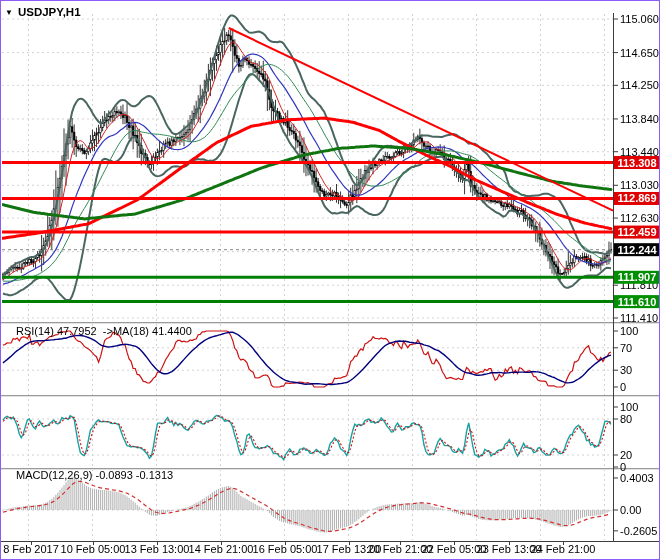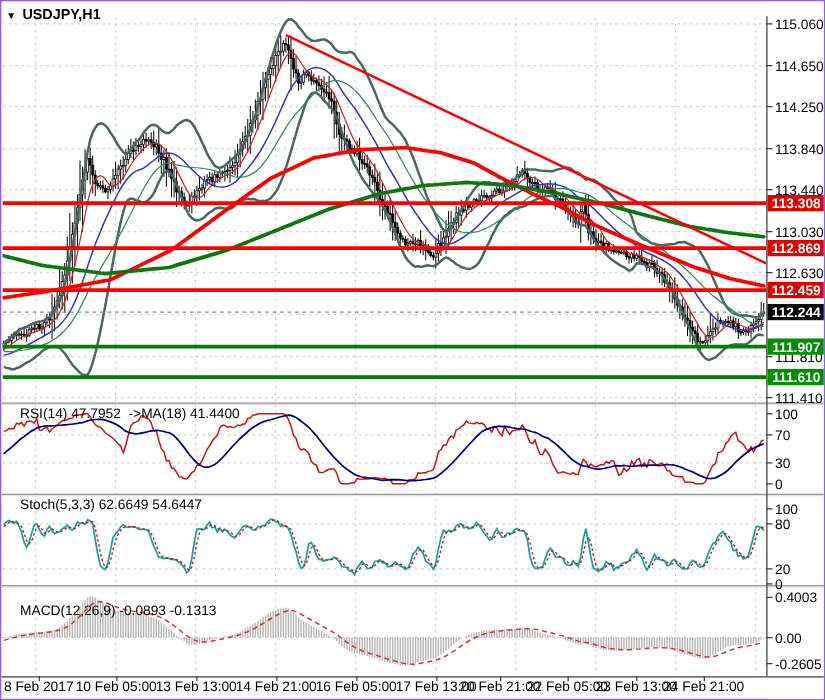--- a/index.html
+++ b/index.html
@@ -1086,15 +1086,14 @@
         <text x="636" y="252.68108800000022" text-anchor="middle" font-size="11" fill="#fff" font-weight="bold" font-family="&quot;Liberation Sans&quot;,sans-serif">112.244</text>
       </g>
     </svg>
 
   <div class="hdr">
     <span class="tri">▼</span>
     <span>USDJPY,H1</span>
   </div>
 
   <div class="plabel" style="top:324px">RSI(14) 47.7952  -&gt;MA(18) 41.4400</div>
-  <div class="plabel" style="top:397px">Stoch(5,3,3) 62.6649 54.6447</div>
-  <div class="plabel" style="top:482px">MACD(12,26,9) -0.0893 -0.1313</div>
+  <div class="plabel" style="top:468px">MACD(12,26,9) -0.0893 -0.1313</div>
 </div>
 
 </body></html>

